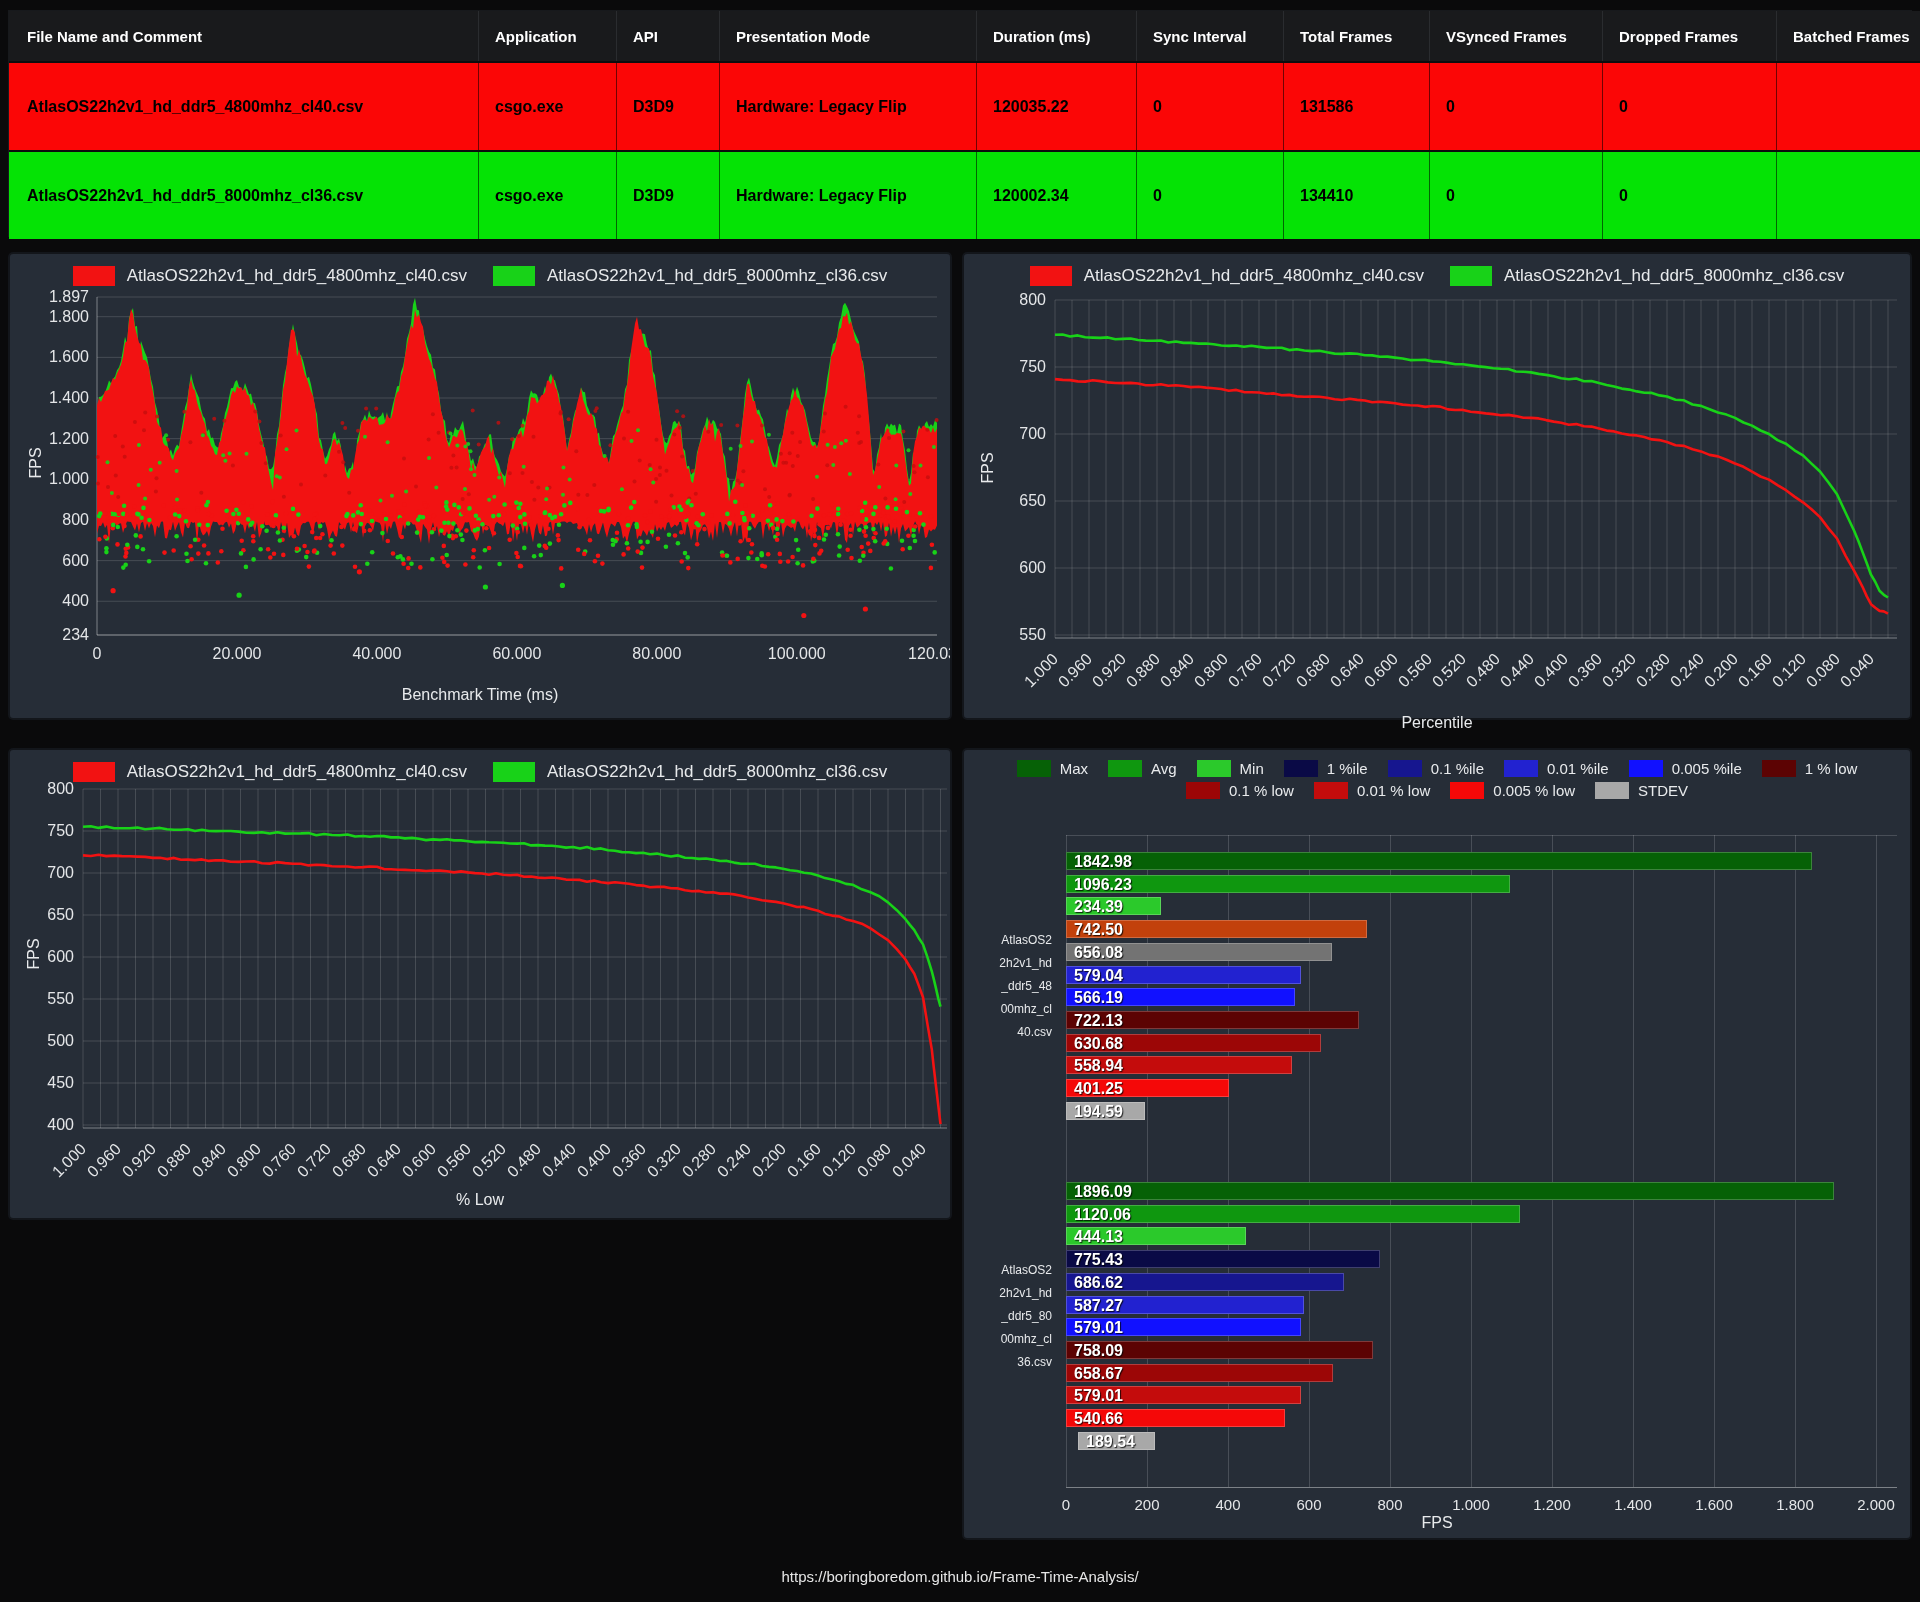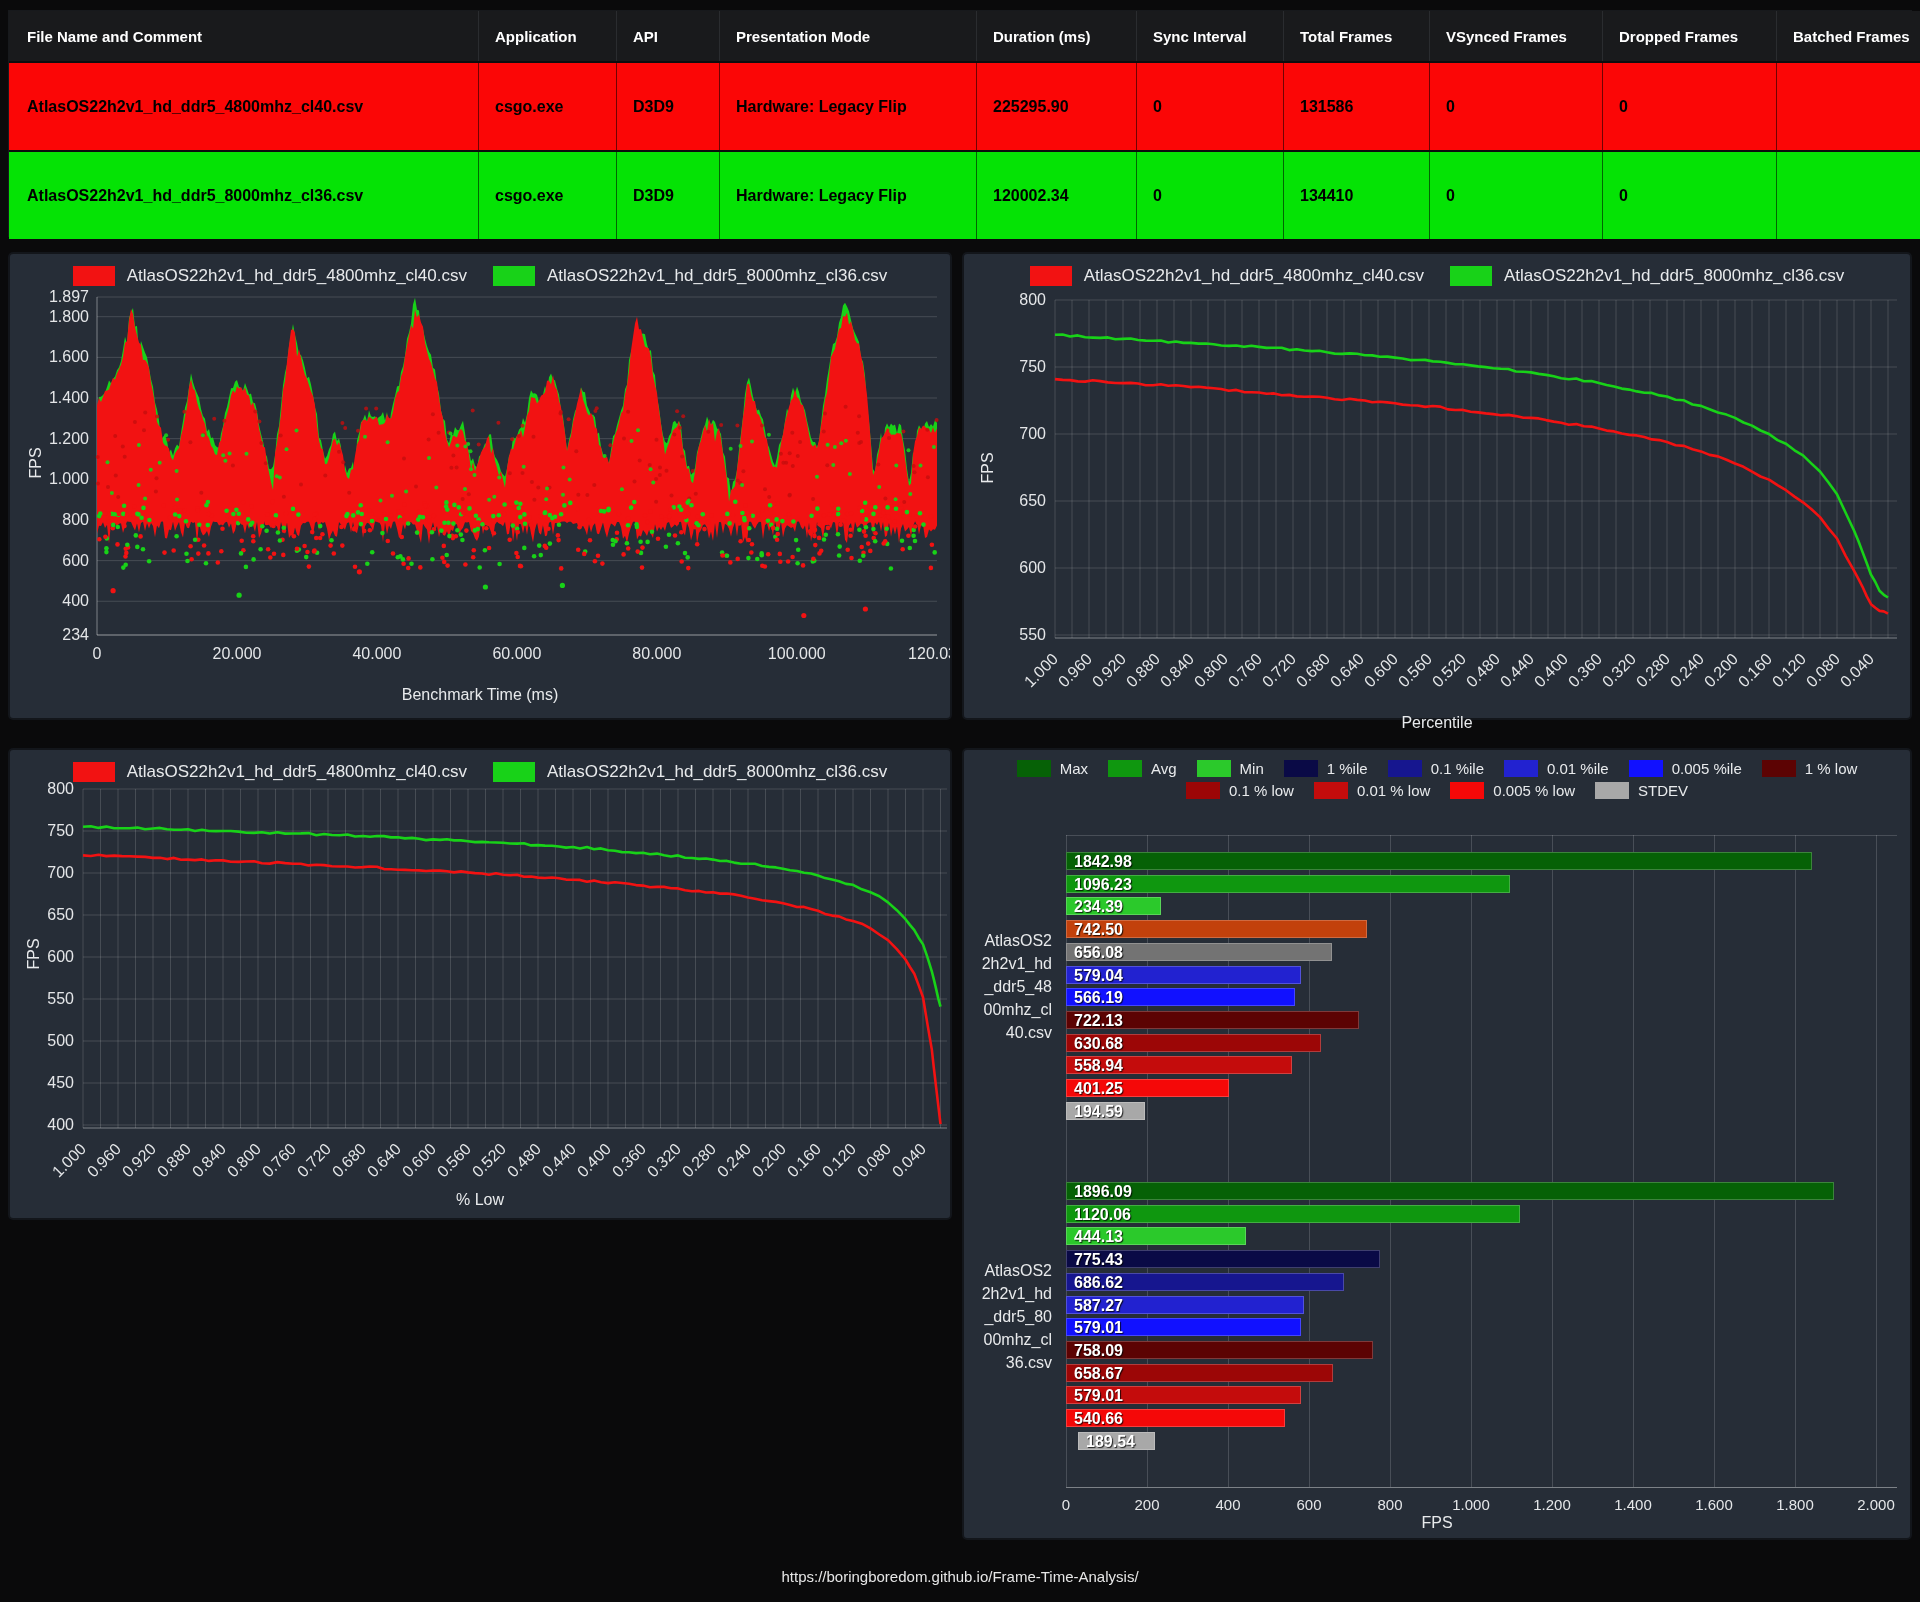--- a/index.html
+++ b/index.html
@@ -32,21 +32,21 @@
 
   
   #metrics-legend{position:absolute;left:0;top:10px;width:100%;display:flex;flex-direction:column;align-items:center;gap:5px;}
   .mleg-row{display:flex;justify-content:center;align-items:center;gap:20px;}
   .mleg-item{display:flex;align-items:center;gap:9px;}
   .mleg-item .swatch{width:34px;height:17px;display:inline-block;}
   .mleg-item .mleg-label{color:#e8eaec;font-size:15px;}
   .grid-v{position:absolute;width:1px;background:rgba(255,255,255,0.16);}
   .bar{position:absolute;height:18px;box-sizing:border-box;border:1px solid rgba(255,255,255,0.22);}
   .bar .bar-val{position:absolute;left:7px;top:0;line-height:17px;color:#ffffff;font-size:16px;font-weight:700;white-space:nowrap;text-shadow:1px 1px 1px rgba(0,0,0,0.8);}
-  .cat-label{position:absolute;color:#e8eaec;font-size:16px;line-height:23px;text-align:right;white-space:pre-line;}
+  .cat-label{position:absolute;color:#e8eaec;font-size:12px;line-height:23px;text-align:right;white-space:pre-line;}
   .xtick-b{position:absolute;color:#e4e6e8;font-size:15px;transform:translateX(-50%);}
 
   #footer-url{position:absolute;left:0;top:1568px;width:100%;text-align:center;color:#e6e6e6;font-size:15px;}
 </style>
 </head>
 <body>
 
 <div id="stage">
 
   <div id="table-wrap">
@@ -64,21 +64,21 @@
             <th style="width: 157px;">Dropped Frames</th>
             <th style="width: 153px;">Batched Frames</th>
           </tr>
         </thead>
       <tbody id="table-body">
           <tr style="background: rgb(251, 6, 6);">
             <td>AtlasOS22h2v1_hd_ddr5_4800mhz_cl40.csv</td>
             <td>csgo.exe</td>
             <td>D3D9</td>
             <td>Hardware: Legacy Flip</td>
-            <td>225295.90</td>
+            <td>120035.22</td>
             <td>0</td>
             <td>131586</td>
             <td>0</td>
             <td>0</td>
             <td></td>
           </tr>
           <tr style="background: rgb(5, 227, 5);">
             <td>AtlasOS22h2v1_hd_ddr5_8000mhz_cl36.csv</td>
             <td>csgo.exe</td>
             <td>D3D9</td>

